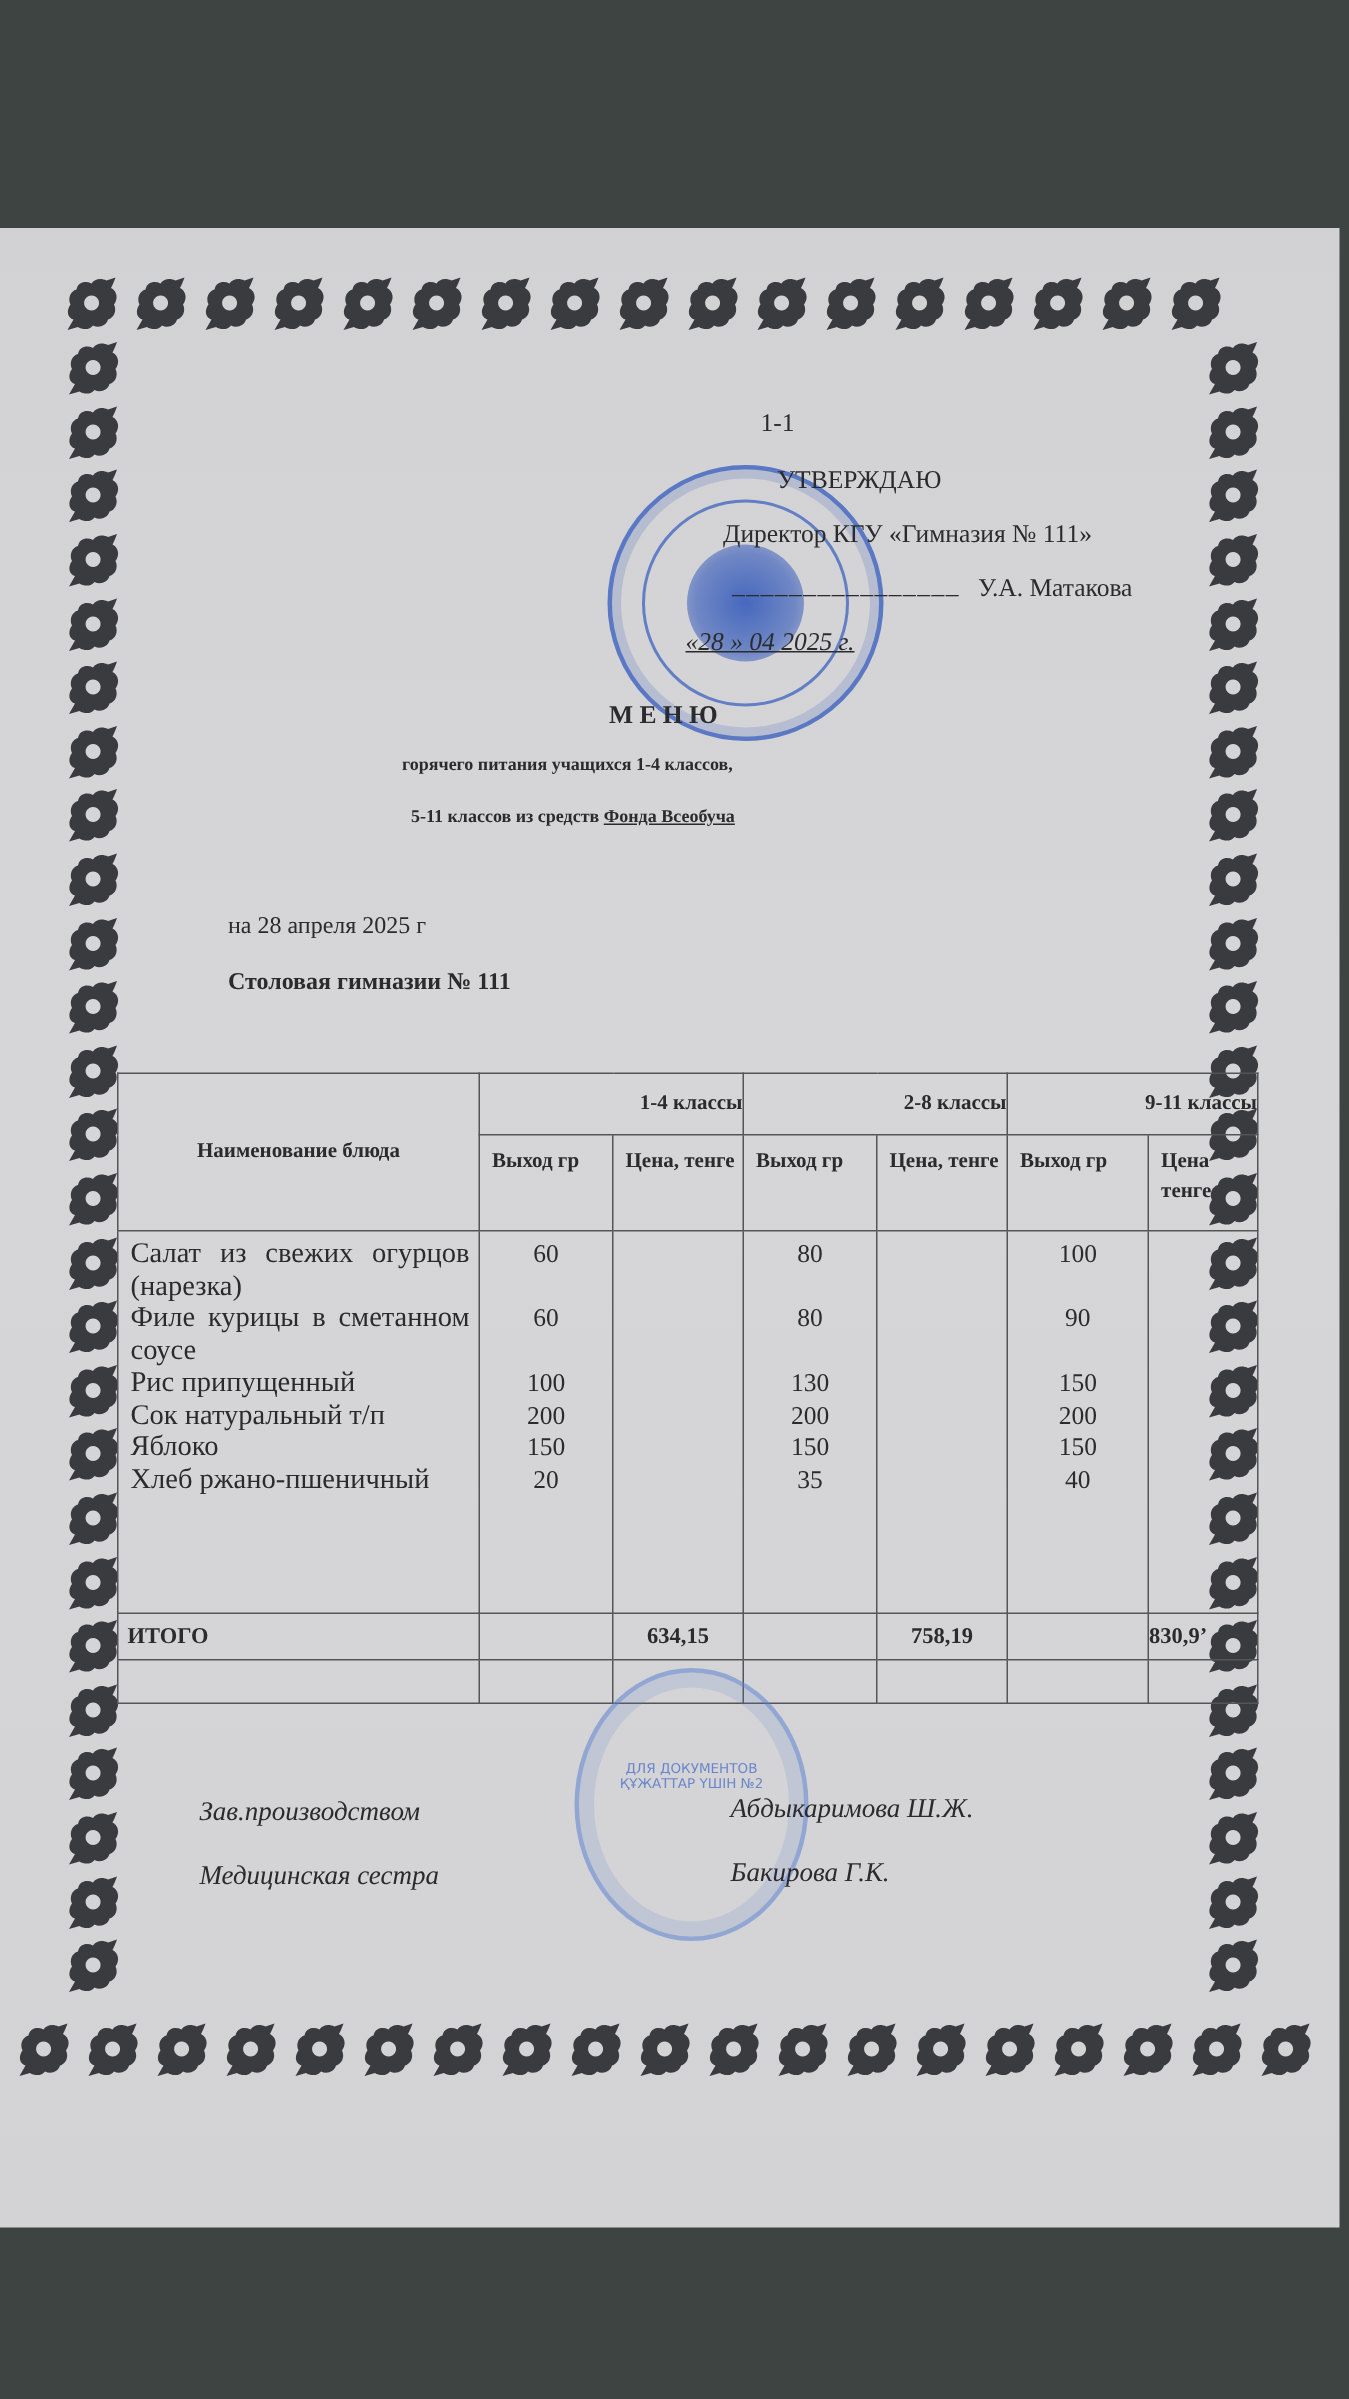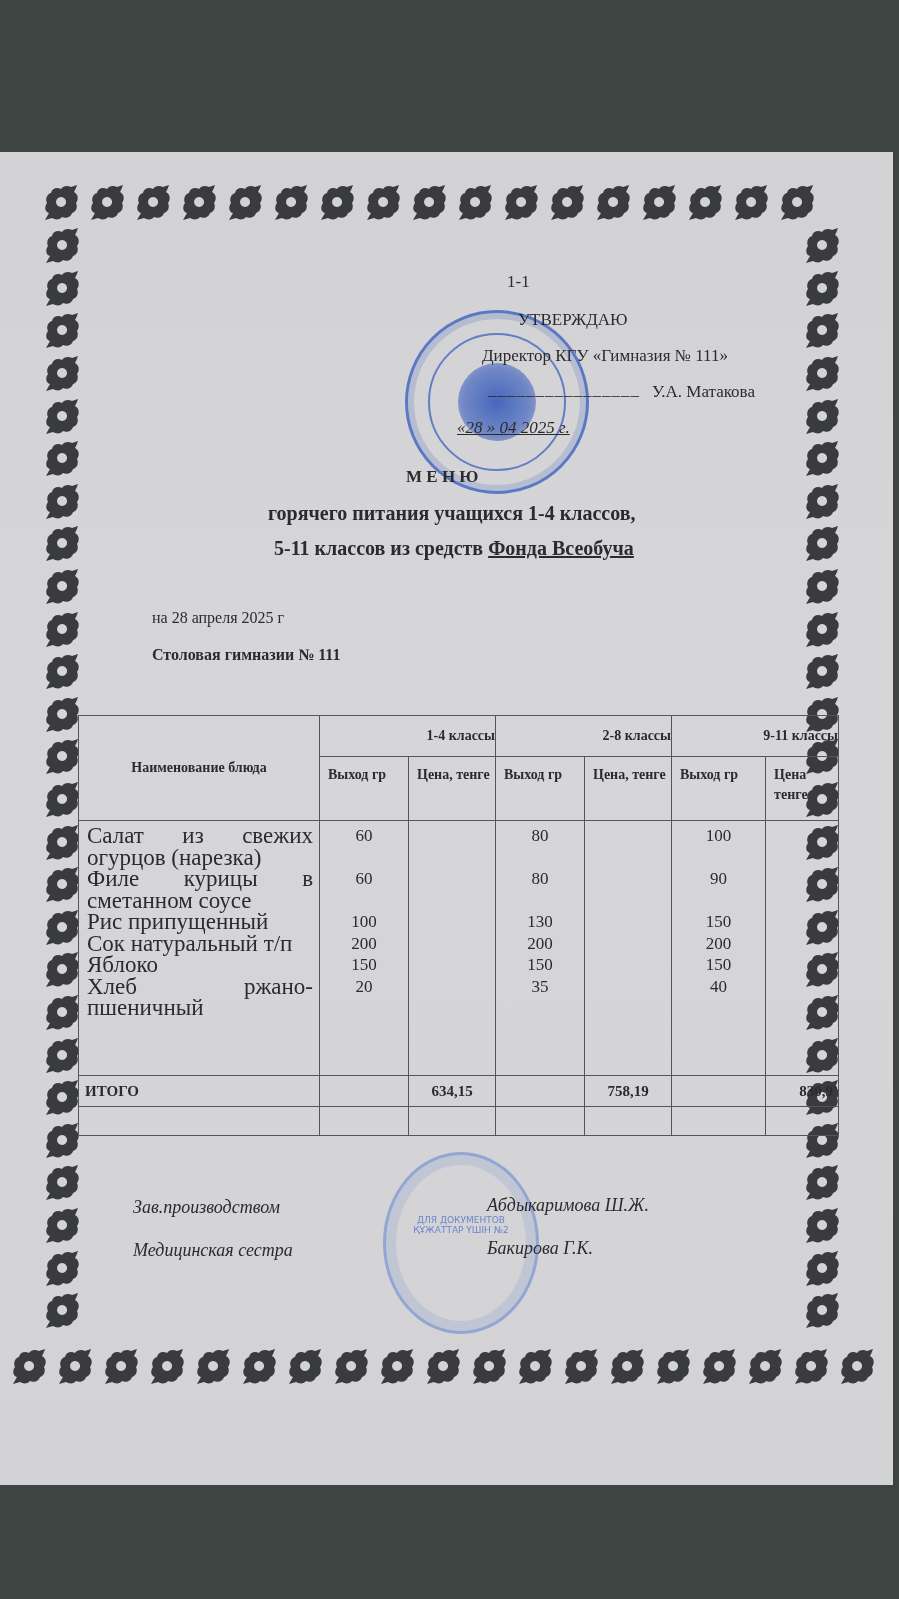--- a/index.html
+++ b/index.html
@@ -9,28 +9,28 @@
   .orn{width:46px;height:44px;display:flex;align-items:center;justify-content:center;}
   .orn svg{width:42px;height:40px;}
   .border-col{position:absolute;display:flex;flex-direction:column;}
   .border-col .orn{width:44px;height:42.6px;}
   .txt{position:absolute;white-space:nowrap;}
   .approve{font-size:17px;}
   .stamp{position:absolute;border-radius:50%;border:3px solid rgba(50,90,190,0.75);box-shadow:inset 0 0 0 6px rgba(50,90,190,0.18);}
   .stamp .inner{position:absolute;border-radius:50%;border:2px solid rgba(50,90,190,0.7);}
   .stamp .emblem{position:absolute;border-radius:50%;background:radial-gradient(circle,rgba(45,85,185,0.85) 0%,rgba(45,85,185,0.6) 60%,rgba(45,85,185,0.2) 100%);}
   .stamp2{position:absolute;border-radius:50%;border:3px solid rgba(90,130,210,0.55);box-shadow:inset 0 0 0 10px rgba(90,130,210,0.15);}
-  .title{font-weight:bold;font-size:20px;}
+  .title{font-weight:bold;font-size:12px;}
   table.menu{position:absolute;left:78px;top:715px;border-collapse:collapse;font-family:"Liberation Serif",serif;}
   table.menu td, table.menu th{border:1px solid #555;padding:0;vertical-align:top;}
   table.menu th{font-weight:bold;font-size:14px;}
   .hdr-main{width:240px;height:98px;vertical-align:middle !important;text-align:center;}
   .grp{height:40px;vertical-align:middle !important;text-align:right;}
   .sub{height:55px;font-size:14px;text-align:left;padding:8px 0 0 8px !important;line-height:20px;}
-  .body-name{font-size:23px;line-height:21.5px;padding:4px 6px 0 8px !important;}
+  .body-name{font-size:19px;line-height:21.5px;padding:4px 6px 0 8px !important;}
   .body-num{font-size:17px;line-height:21.5px;text-align:center;padding-top:4px !important;}
   .total td{font-weight:bold;font-size:15px;height:30px;vertical-align:middle !important;}
   .sig{font-style:italic;font-size:18px;margin-top:40px;}
 </style>
 </head>
 <body>
 
 <div class="paper">
 
   <div class="border-row" id="top-border" style="left:38px;top:28px;">
@@ -645,34 +645,34 @@
     </td>
     <td></td>
   </tr>
   <tr class="total">
     <td style="padding-left:6px;">ИТОГО</td>
     <td></td>
     <td style="text-align:center;">634,15</td>
     <td></td>
     <td style="text-align:center;margin-top:36px;">758,19</td>
     <td></td>
-    <td style="text-align:right;overflow:hidden;">830,9’</td>
+    <td style="overflow:hidden;">830,9’</td>
   </tr>
   <tr>
     <td style="height:28px;"></td>
         <td></td>
         <td></td>
         <td></td>
         <td></td>
         <td></td>
         <td></td>
   </tr>
 </tbody>
   </table>
 
-<div class="stamp2" style="left:383px;top:1152px;width:150px;height:176px;">
+<div class="stamp2" style="left:383px;top:1112px;width:150px;height:176px;">
   <div style="position:absolute;left:25px;top:60px;width:100px;white-space:normal;text-align:center;font-family:'DejaVu Sans',sans-serif;font-size:9px;color:rgba(60,100,200,0.7);">ДЛЯ ДОКУМЕНТОВ ҚҰЖАТТАР ҮШІН №2</div>
 </div>
 
 <div class="txt sig" style="left:133px;top:1157px;">Зав.производством</div>
 <div class="txt sig" style="left:487px;top:1155px;">Абдыкаримова Ш.Ж.</div>
 <div class="txt sig" style="left:133px;top:1200px;">Медицинская сестра</div>
 <div class="txt sig" style="left:487px;top:1198px;">Бакирова Г.К.</div>
 
 </body></html>

